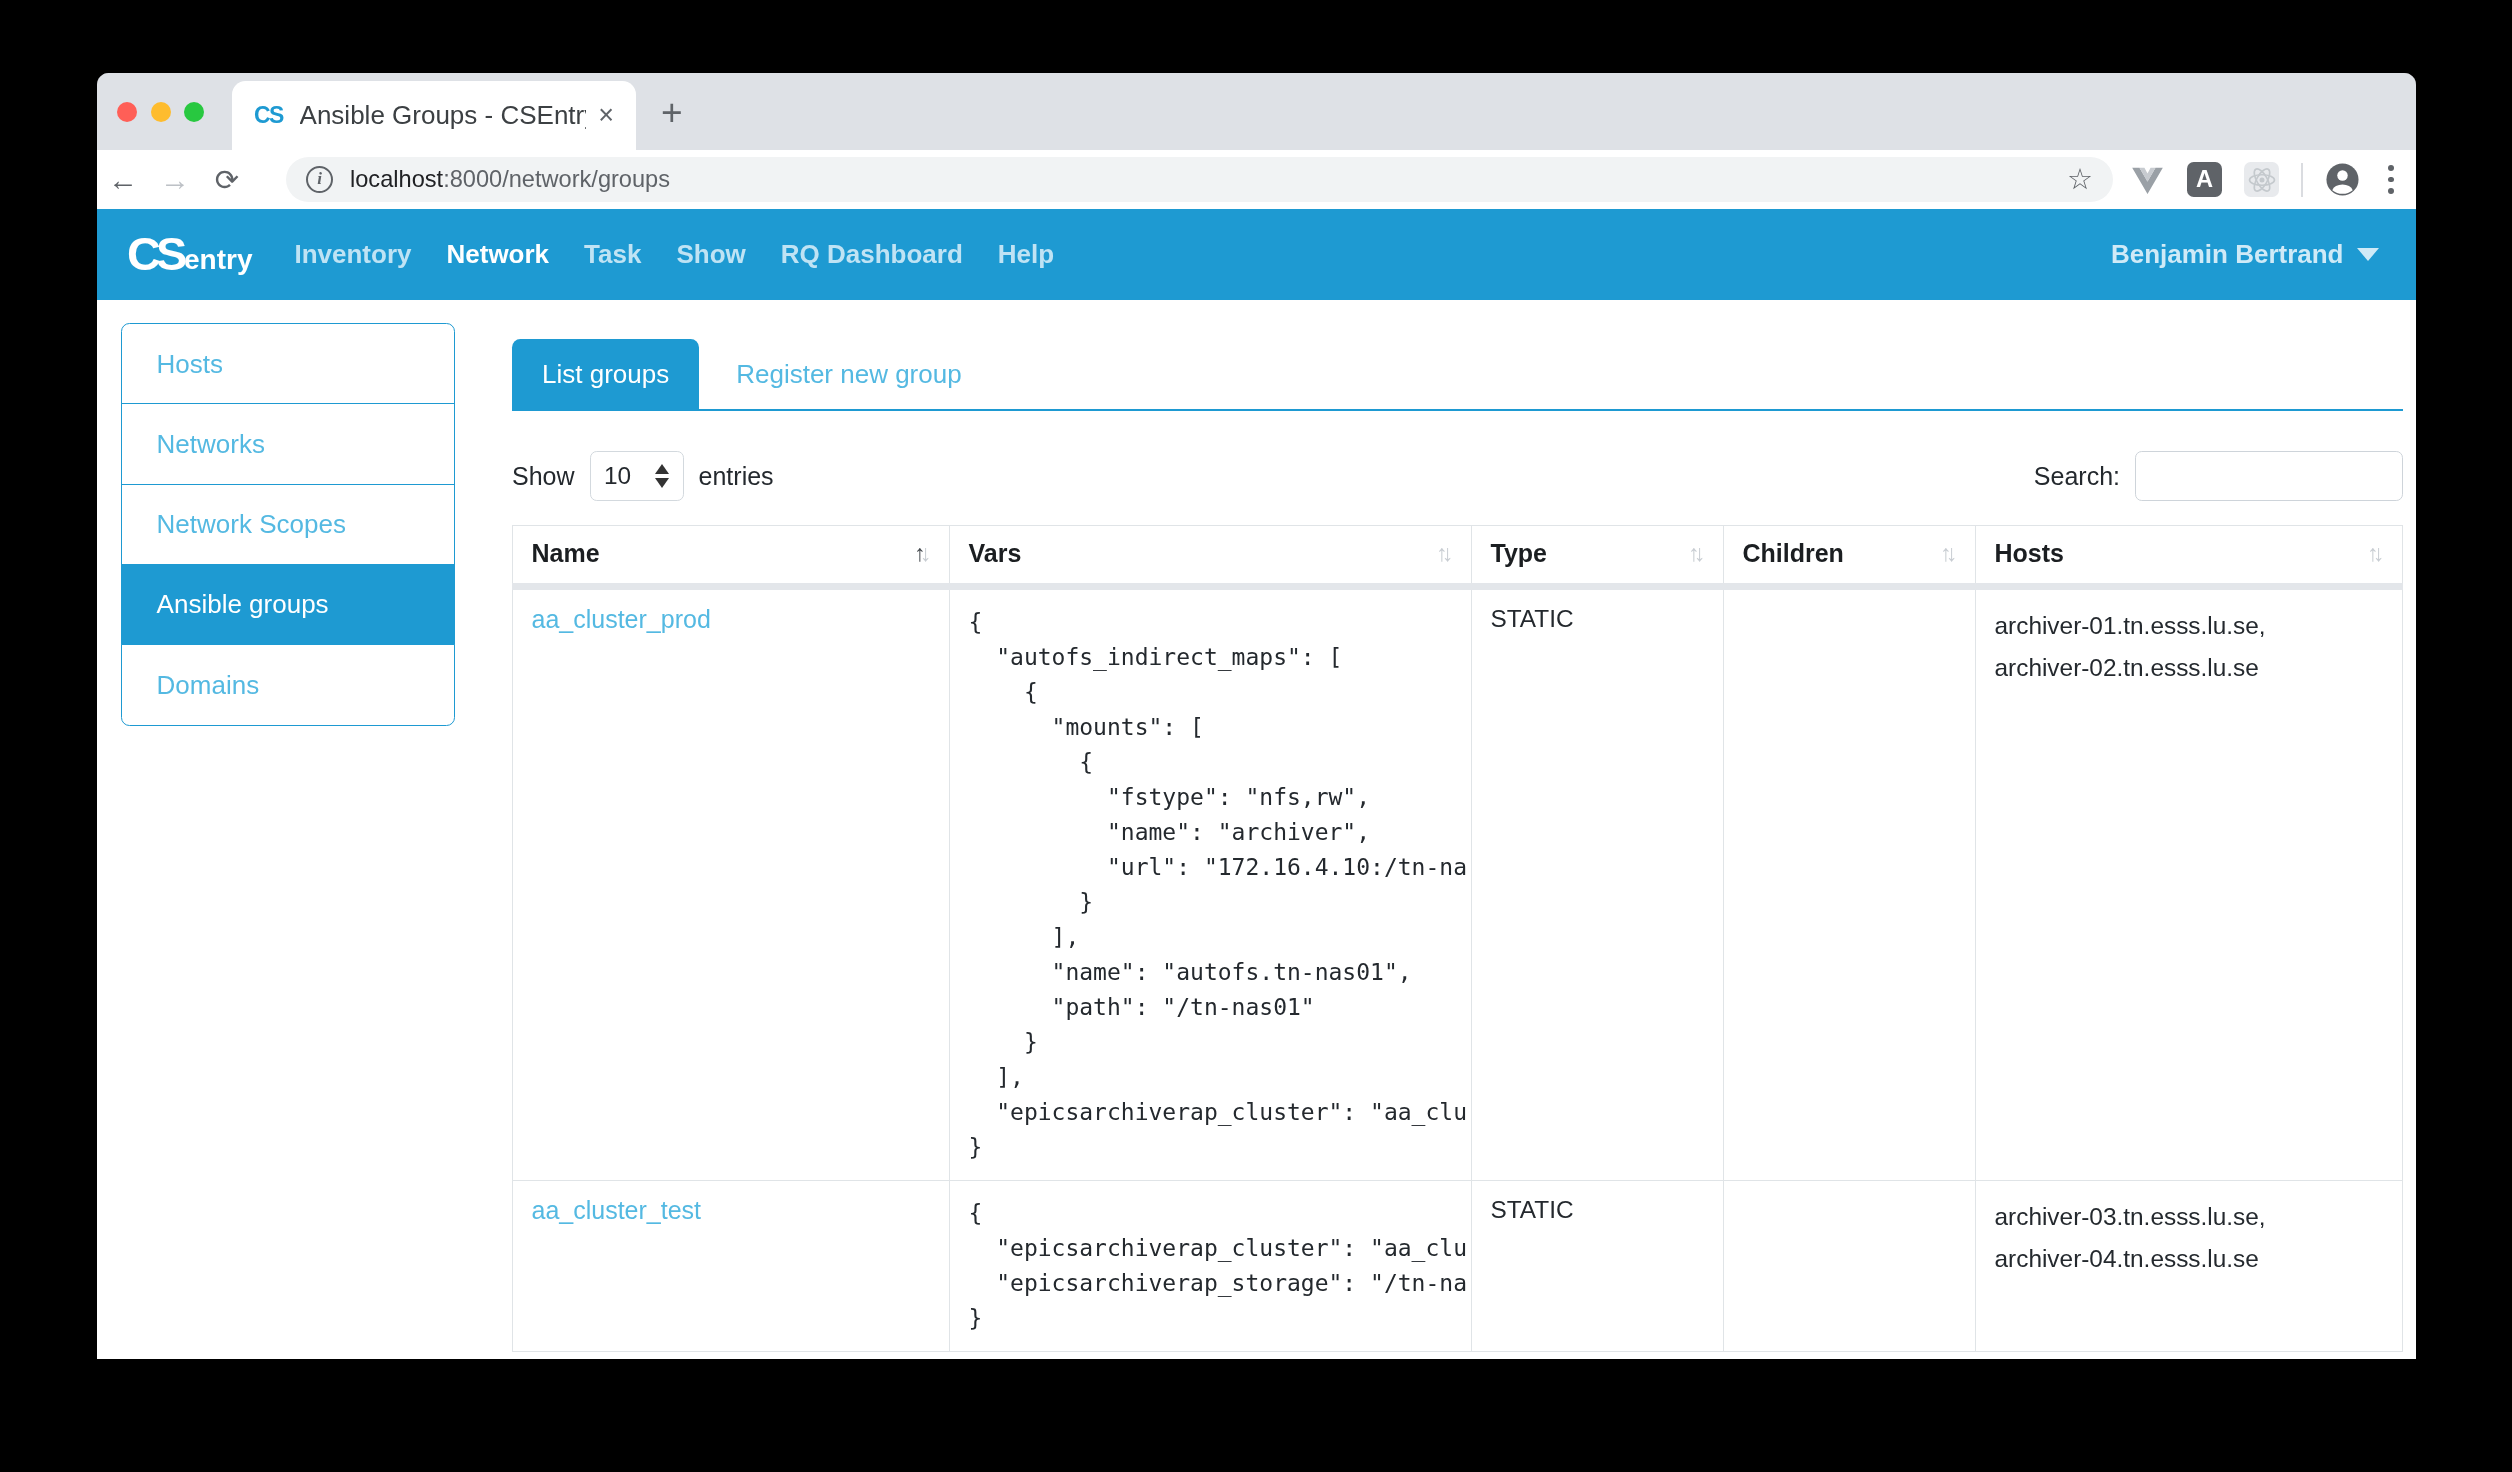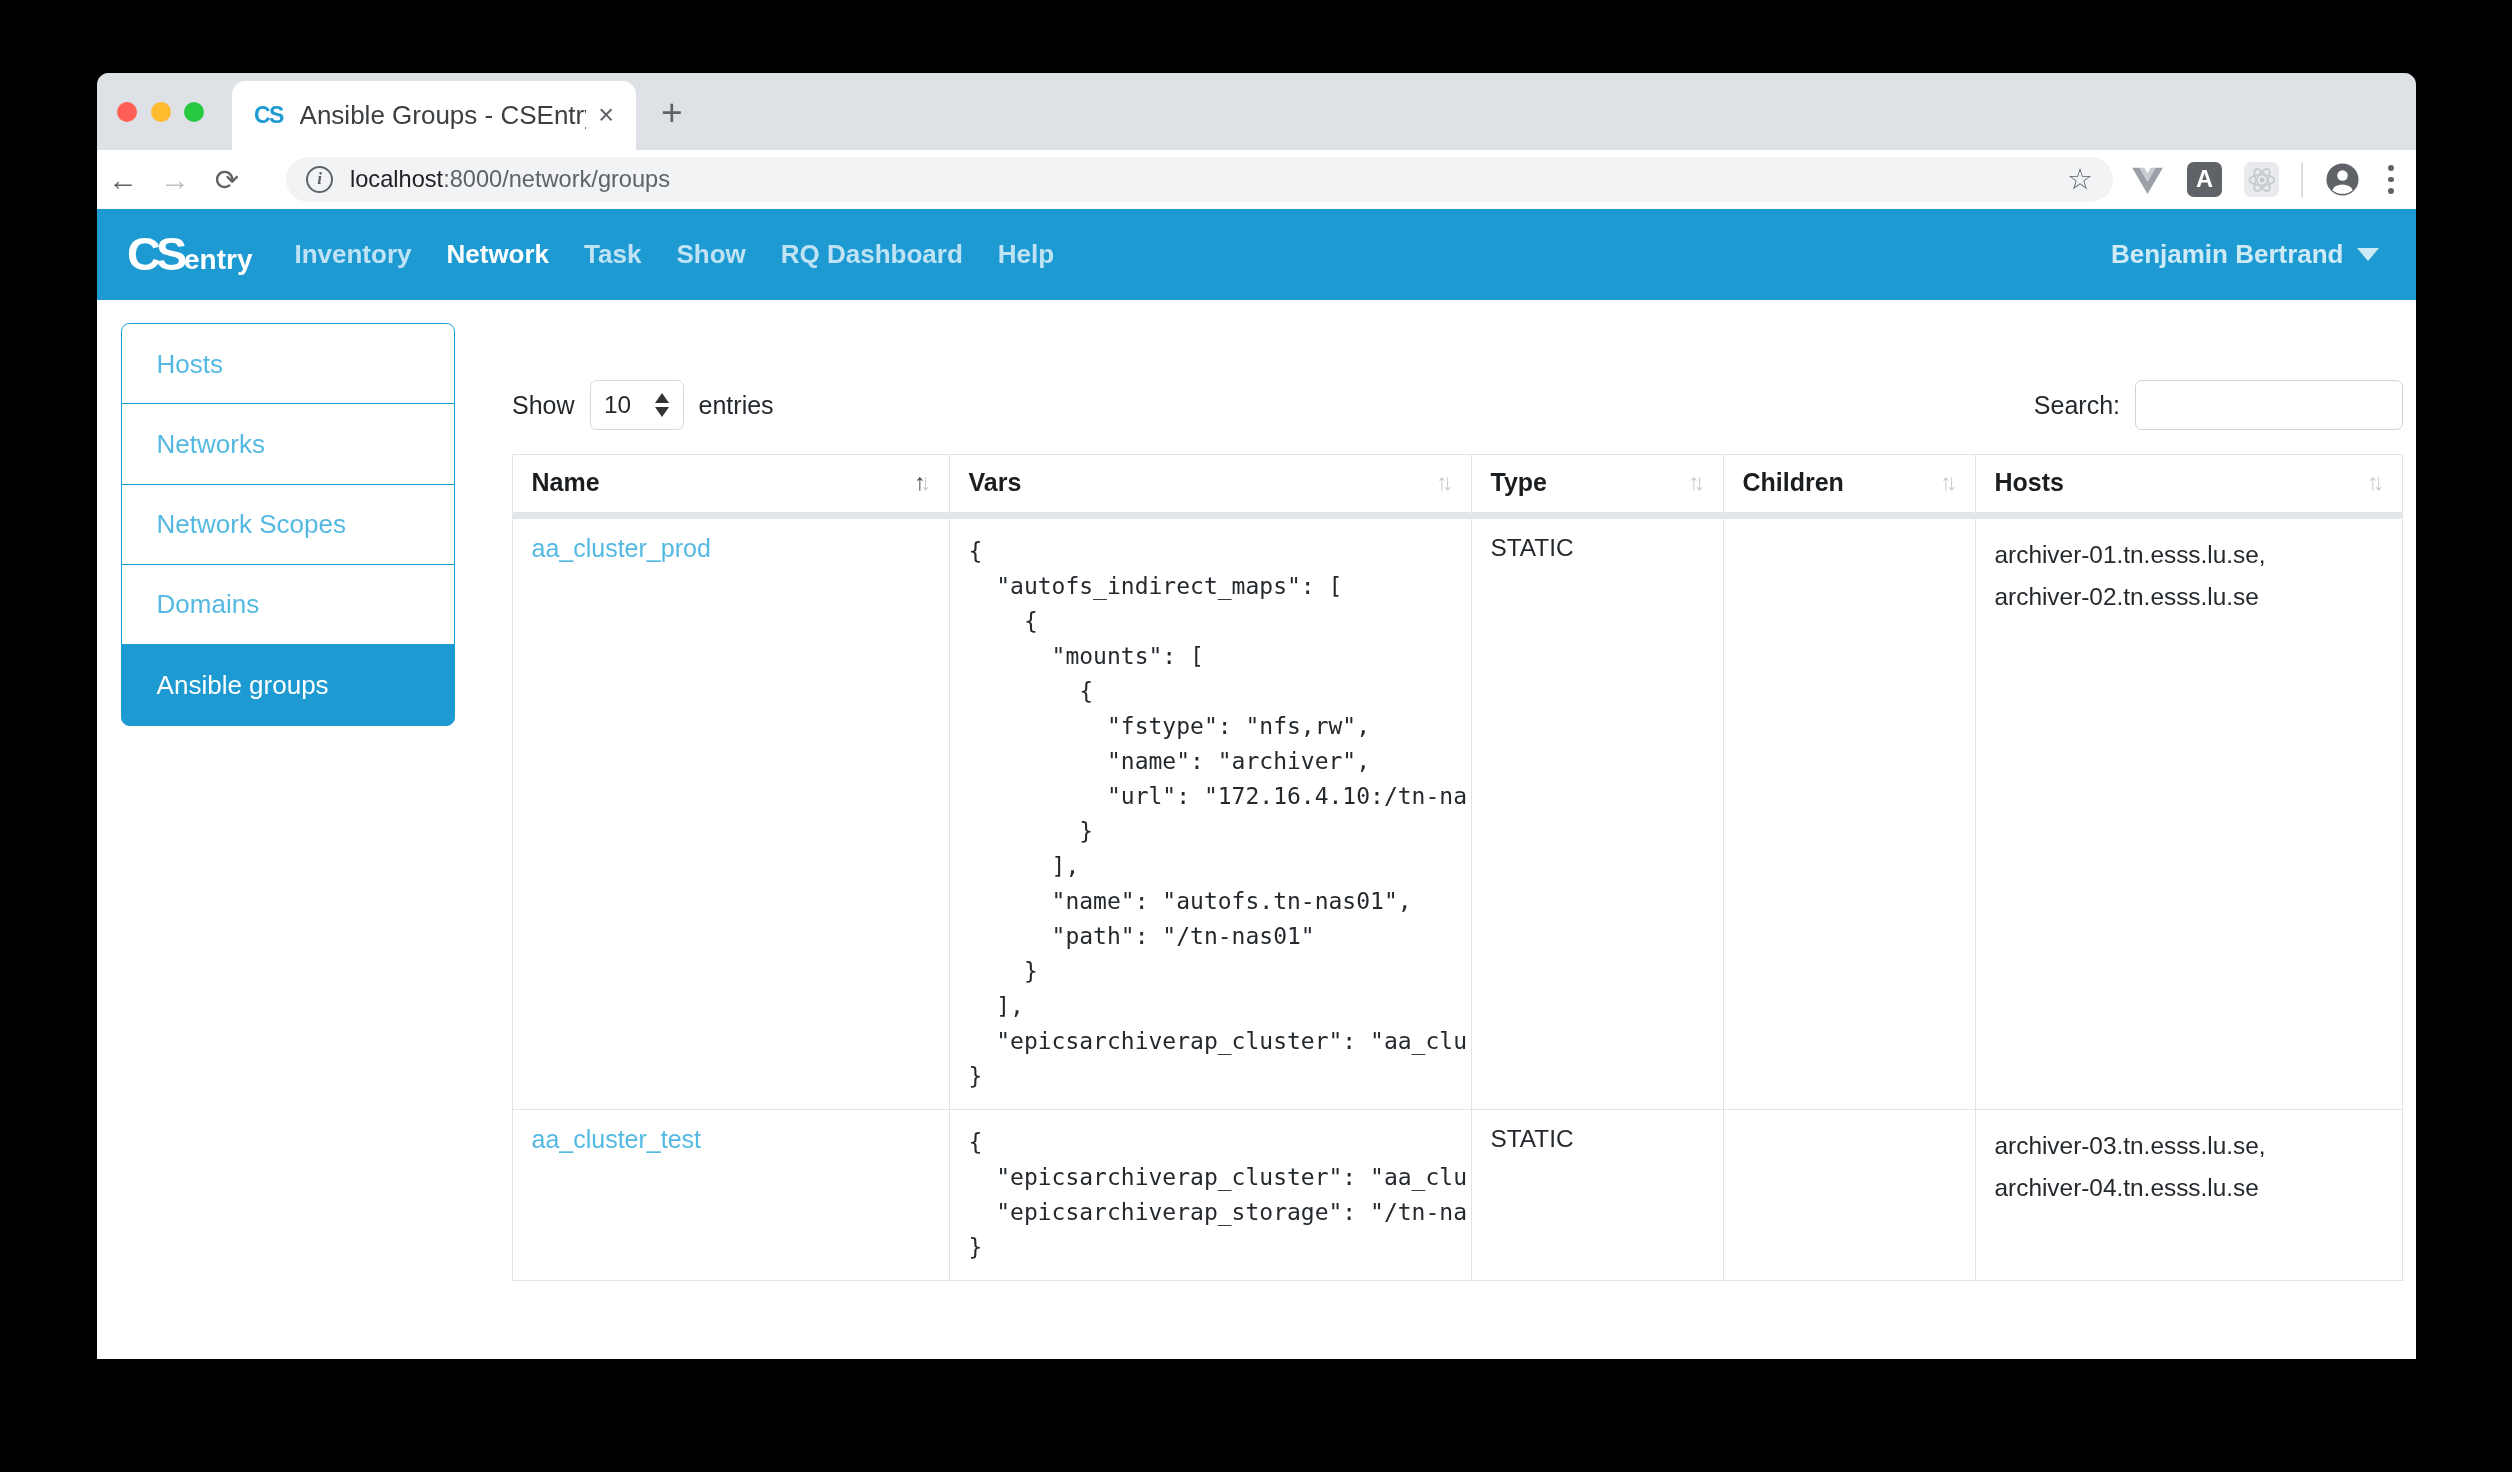--- a/index.html
+++ b/index.html
@@ -173,26 +173,30 @@
       <span class="caret-down"></span>
     </div>
   </div>
 
   <div class="content">
 
     <div class="sidebar">
       <div class="side-item">Hosts</div>
       <div class="side-item">Networks</div>
       <div class="side-item">Network Scopes</div>
+      <div class="side-item active">Ansible groups</div>
       <div class="side-item">Domains</div>
-      <div class="side-item active">Ansible groups</div>
     </div>
 
     <div class="main">
 
+      <div class="tabbar">
+        <div class="tab-active">List groups</div>
+        <a href="#" class="tab-link">Register new group</a>
+      </div>
 
       <div class="controls">
         <span class="ctl-label">Show</span>
         <div class="pagesize">
           <span>10</span>
           <span class="updown">
               <i class="tri-up"></i>
               <i class="tri-dn"></i>
             </span>
         </div>

